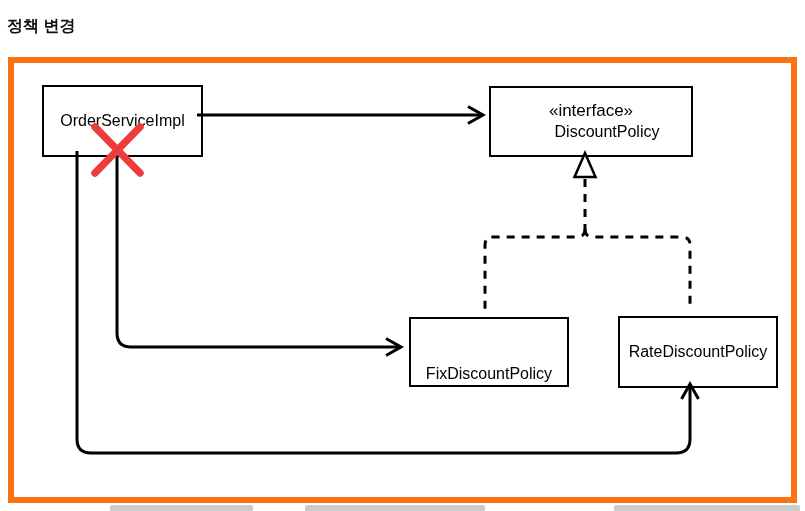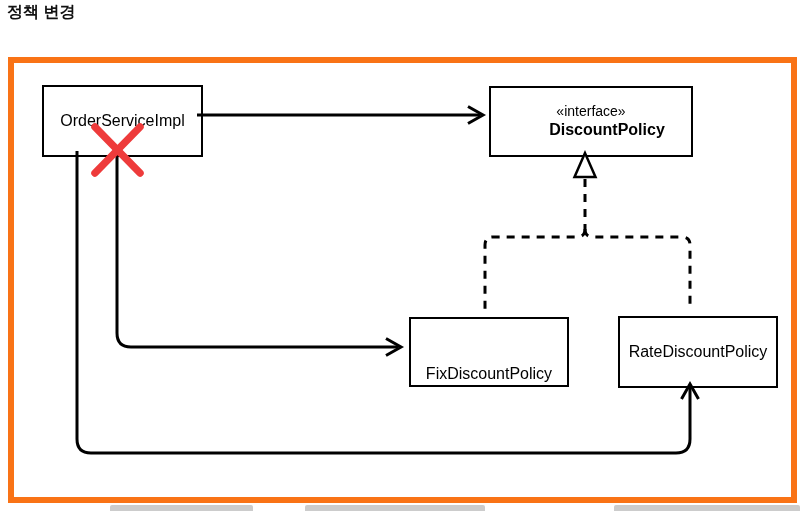--- a/index.html
+++ b/index.html
@@ -5,21 +5,21 @@
   * { margin: 0; padding: 0; box-sizing: border-box; }
   html, body {
     width: 805px; height: 511px;
     background: #ffffff;
     font-family: "Liberation Sans", "DejaVu Sans", sans-serif;
     overflow: hidden;
     position: relative;
   }
   .page-title {
     position: absolute;
-    left: 7px; top: 2px;
+    left: 7px; top: 16px;
     font-size: 16px;
     font-weight: bold;
     color: #111111;
   }
   .diagram-frame {
     position: absolute;
     left: 8px; top: 57px;
     width: 789px; height: 446px;
     border: 6px solid #f97316;
     background: #ffffff;
@@ -35,22 +35,22 @@
     font-size: 16px;
     color: #000000;
     text-align: center;
     line-height: 1.3;
     z-index: 2;
   }
   .box-order    { left: 36px;  top: 79px;  width: 161px; height: 72px; }
   .box-iface    { left: 483px; top: 80px;  width: 204px; height: 71px; }
   .box-fix      { left: 403px; top: 311px; width: 160px; height: 70px; }
   .box-rate     { left: 612px; top: 310px; width: 160px; height: 72px; justify-content: center; }
-  .stereotype   { font-size: 14px; font-weight: normal; }
-  .iface-name   { font-size: 16px; font-weight: bold; margin-left: 32px; }
+  .stereotype   { font-size: 17px; font-weight: normal; }
+  .iface-name   { font-size: 16px; font-weight: normal; margin-left: 32px; }
   .connector-layer {
     position: absolute;
     left: 0; top: 0;
     width: 805px; height: 511px;
     z-index: 3;
     pointer-events: none;
   }
   .cropped-bar {
     position: absolute;
     top: 505px;

